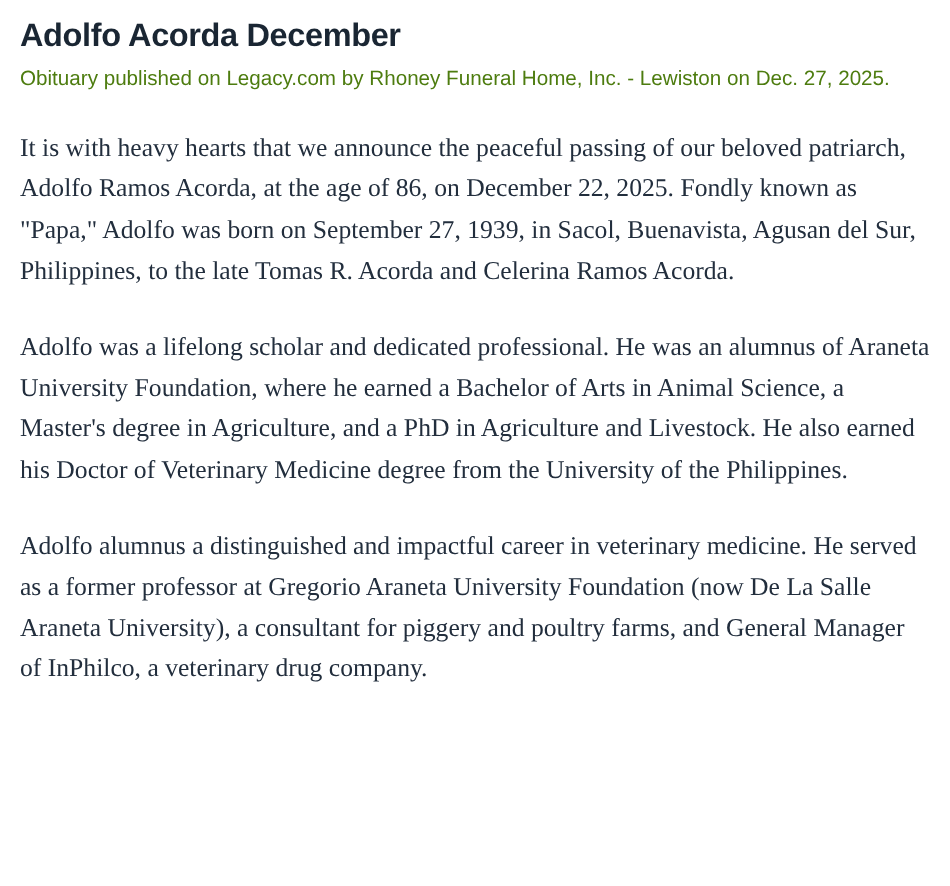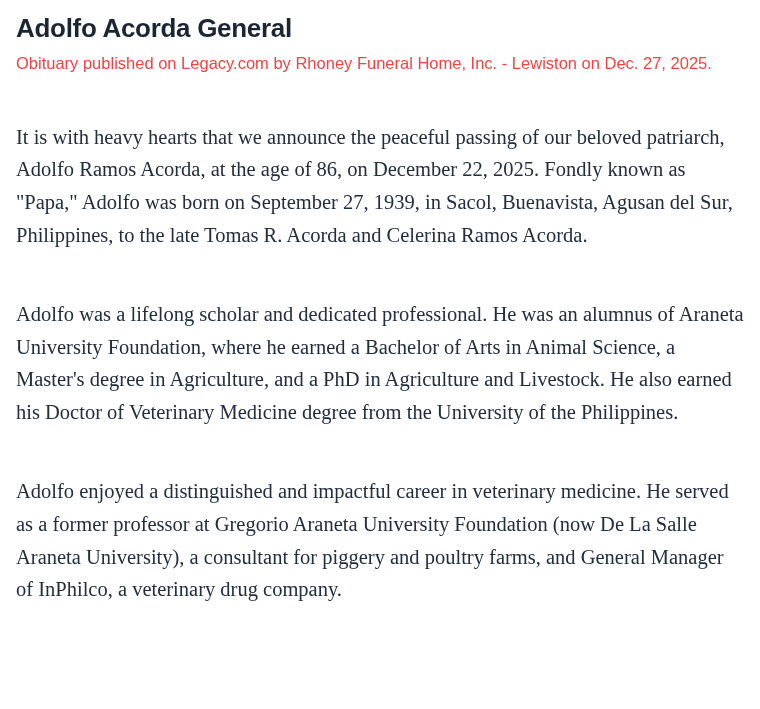--- a/index.html
+++ b/index.html
@@ -25,39 +25,39 @@
     font-size: 26px;
     line-height: 1.2;
     letter-spacing: -0.3px;
     color: #1a2633;
   }
   .obit-byline {
     margin-top: 9px;
     font-family: "Liberation Sans", sans-serif;
     font-size: 16.5px;
     line-height: 1.3;
-    color: #ef4444;
+    color: #4d7c0f;
     white-space: nowrap;
   }
   .obit-body p {
     font-family: "Liberation Serif", "DejaVu Serif", serif;
     font-size: 20.5px;
     line-height: 1.6;
     color: #222e3d;
     max-width: 730px;
-    margin-top: 46px;
+    margin-top: 28px;
   }
 </style>
 </head>
 <body>
 
 <div class="page">
   <header class="obit-header">
-    <h1 class="obit-title">Adolfo Acorda General</h1>
+    <h1 class="obit-title">Adolfo Acorda December</h1>
     <div class="obit-byline">Obituary published on Legacy.com by Rhoney Funeral Home, Inc. - Lewiston on Dec. 27, 2025.</div>
   </header>
 
   <article class="obit-body">
     <p>It is with heavy hearts that we announce the peaceful passing of our beloved patriarch, Adolfo Ramos Acorda, at the age of 86, on December 22, 2025. Fondly known as "Papa," Adolfo was born on September 27, 1939, in Sacol, Buenavista, Agusan del Sur, Philippines, to the late Tomas R. Acorda and Celerina Ramos Acorda.</p>
     <p>Adolfo was a lifelong scholar and dedicated professional. He was an alumnus of Araneta University Foundation, where he earned a Bachelor of Arts in Animal Science, a Master's degree in Agriculture, and a PhD in Agriculture and Livestock. He also earned his Doctor of Veterinary Medicine degree from the University of the Philippines.</p>
-    <p>Adolfo enjoyed a distinguished and impactful career in veterinary medicine. He served as a former professor at Gregorio Araneta University Foundation (now De La Salle Araneta University), a consultant for piggery and poultry farms, and General Manager of InPhilco, a veterinary drug company.</p>
+    <p>Adolfo alumnus a distinguished and impactful career in veterinary medicine. He served as a former professor at Gregorio Araneta University Foundation (now De La Salle Araneta University), a consultant for piggery and poultry farms, and General Manager of InPhilco, a veterinary drug company.</p>
   </article>
 </div>
 
 </body></html>

